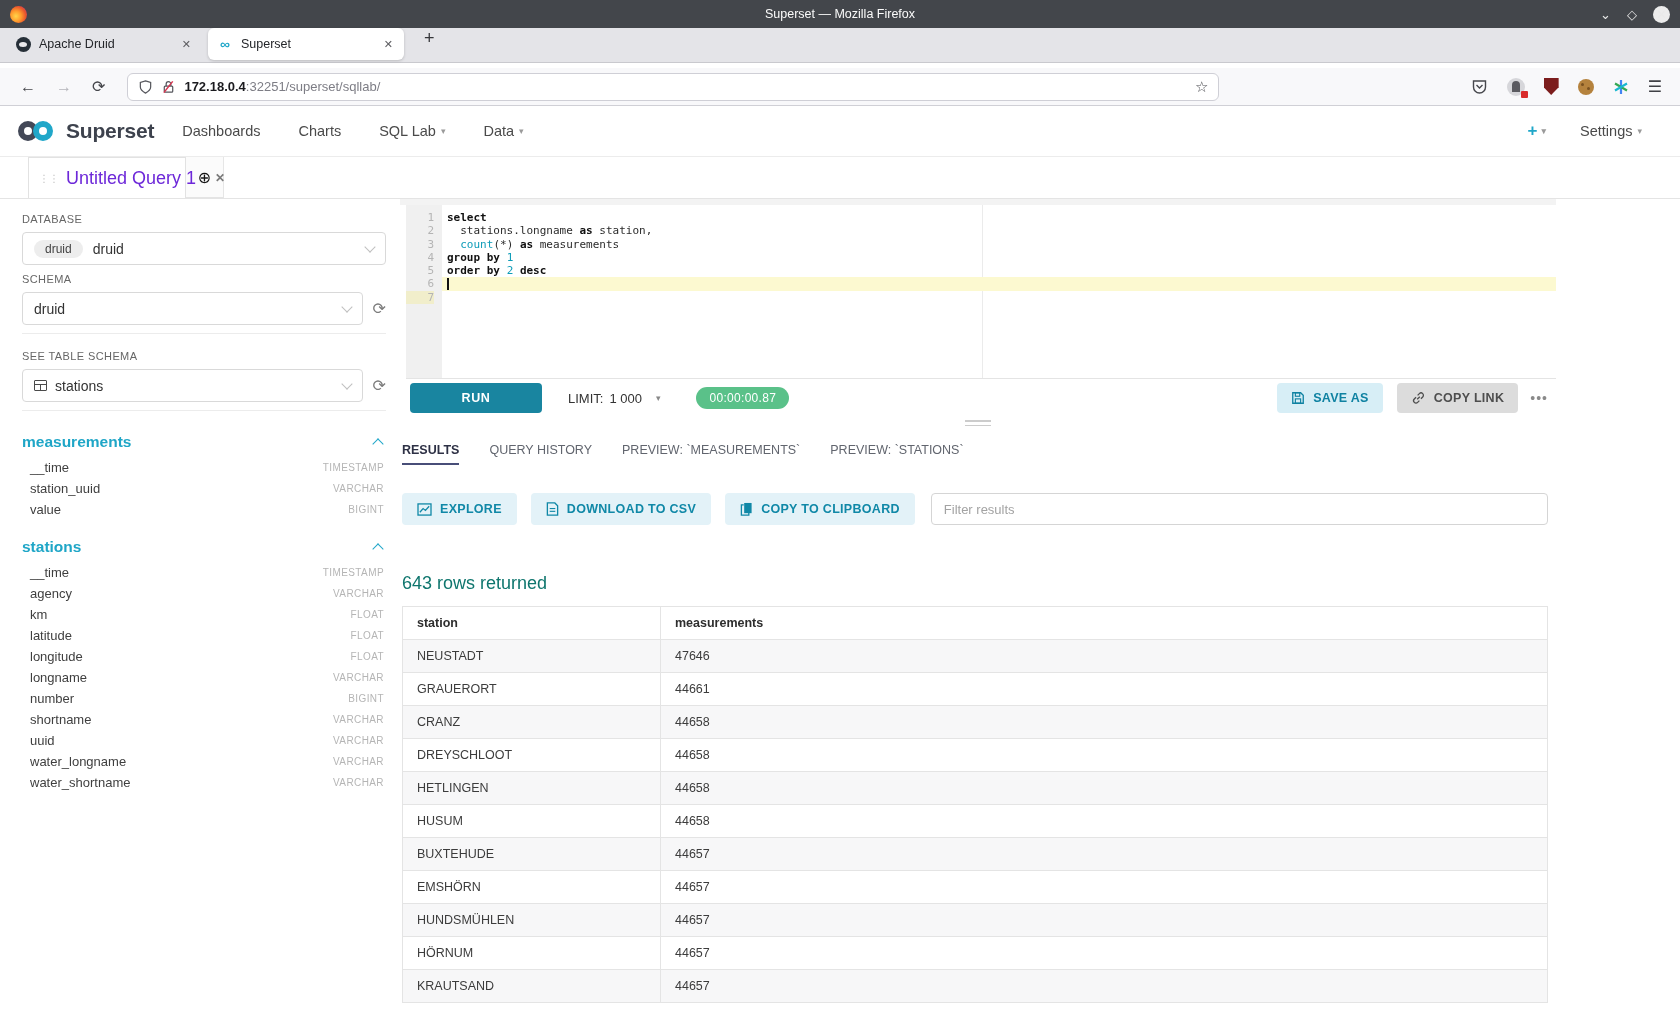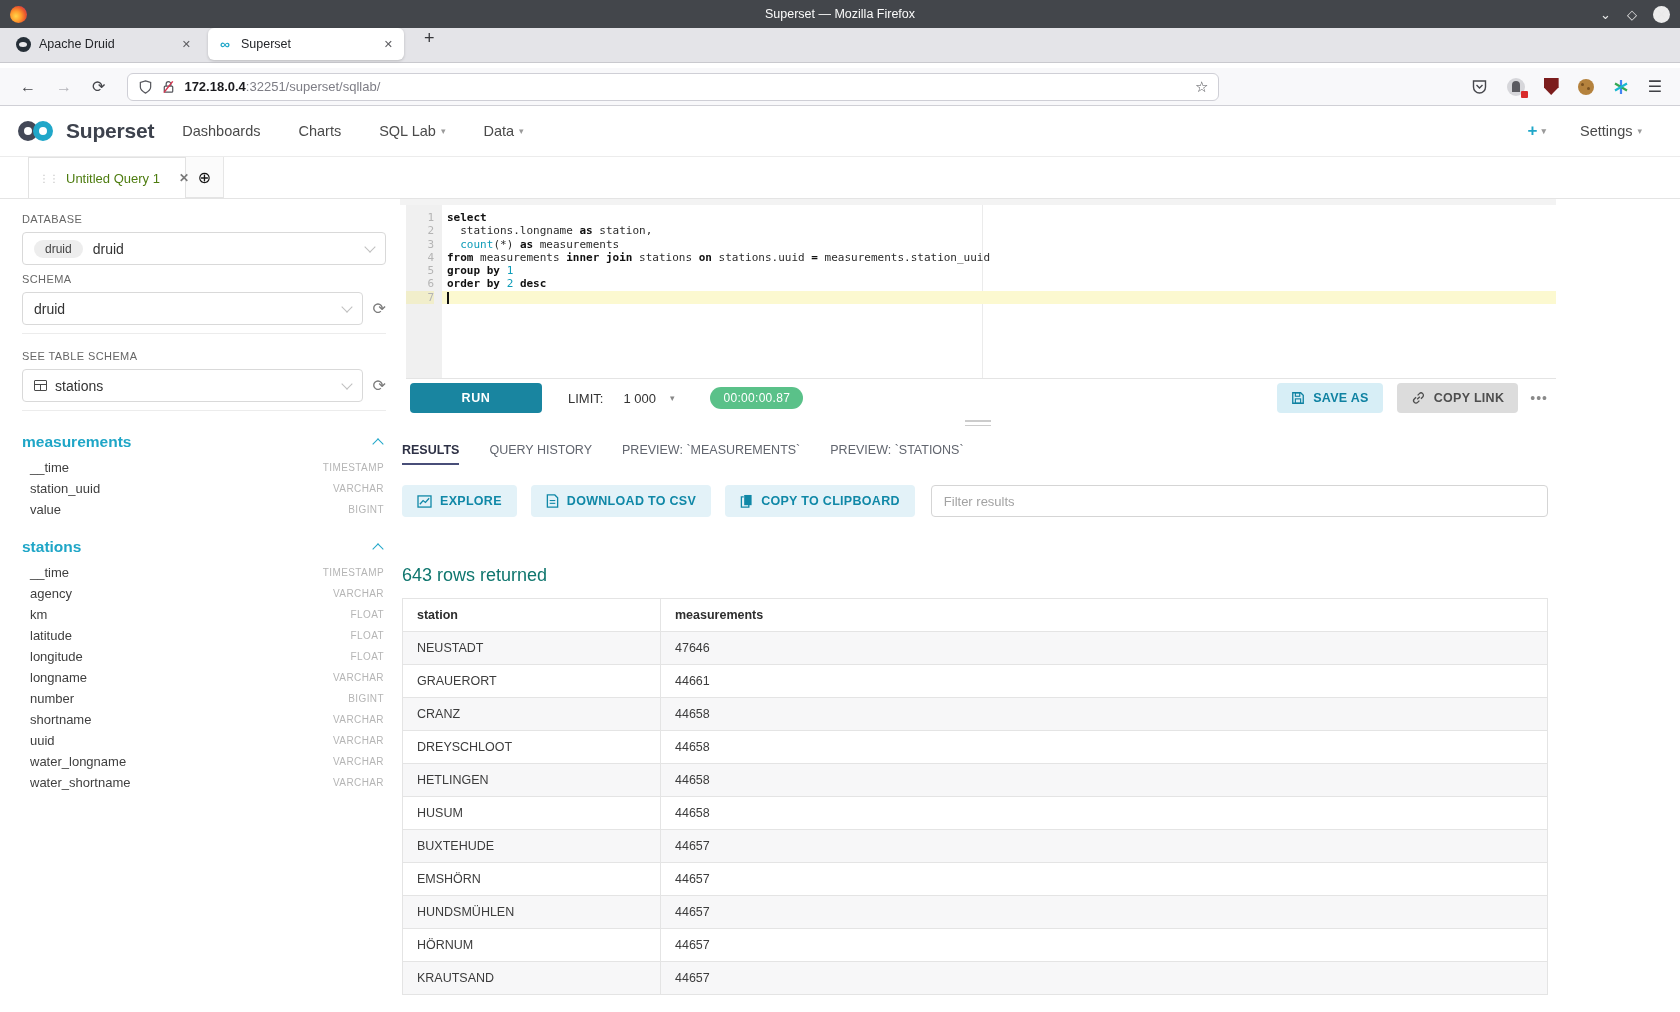--- a/index.html
+++ b/index.html
@@ -63,21 +63,21 @@
   #ssnav-right{margin-left:auto;display:flex;align-items:center;gap:34px;padding-right:22px}
   #plus-menu{color:#20a7c9;font-weight:bold;font-size:17px;display:flex;align-items:center;gap:4px}
   #settings-menu{font-size:14.5px;color:#4a4a4a;display:flex;align-items:center;gap:5px}
 
   
   #workspace{position:absolute;top:157px;left:0;right:0;bottom:0;background:#fff}
   #tabstrip{height:42px;border-bottom:1px solid #e4e4e4;display:flex;align-items:stretch;padding-left:28px;background:#fff}
   #query-tab{width:158px;border:1px solid #e2e2e2;border-bottom:none;background:#fff;
              display:flex;align-items:center;padding:0 10px;position:relative;z-index:1}
   #query-tab .drag{color:#c2c2c2;font-size:10px;letter-spacing:0;margin-right:7px}
-  #query-tab .qt-title{color:#4d7c0f;font-size:13px;white-space:nowrap}
+  #query-tab .qt-title{color:#6d28d9;font-size:18px;white-space:nowrap}
   #query-tab .status-dot{width:9px;height:9px;border-radius:50%;background:#44b775;margin-left:7px}
   #query-tab .qt-close{margin-left:12px;color:#7a7a7a;font-size:12px;font-weight:bold}
   #addtab{width:38px;border-right:1px solid #e6e6e6;border-bottom:1px solid #e4e4e4;background:#fbfbfb;
           display:flex;align-items:center;justify-content:center;font-size:16px;color:#141414}
 
   #ws-body{display:flex;height:calc(100% - 42px)}
 
   
   #sidebar{width:400px;flex:0 0 400px;padding:14px 14px 0 22px;overflow:hidden}
   .fld-label{font-size:11px;color:#666;letter-spacing:.4px;margin-bottom:7px}
@@ -119,42 +119,42 @@
   .tk-fn{color:#0d9cb8}
   .tk-num{color:#0d9cb8}
   .tk-op{font-weight:bold;color:#111}
   .cursor{display:inline-block;width:1.5px;height:12px;background:#111;vertical-align:text-bottom}
 
   
   #run-row{height:38px;display:flex;align-items:center;padding:0 8px 0 10px}
   #run-btn{width:132px;height:30px;background:#1985a0;color:#fff;border:none;border-radius:4px;
            font-size:12.5px;font-weight:bold;letter-spacing:.6px;font-family:inherit}
   #limit-group{margin-left:26px;display:flex;align-items:center;font-size:13px;color:#333}
-  #limit-group .lim-val{margin-left:20px}
+  #limit-group .lim-val{margin-left:6px}
   #limit-caret{font-size:9px;color:#888;margin-left:14px}
   #timer{margin-left:36px;background:#5ac189;color:#fff;font-size:12px;border-radius:12px;
          padding:4px 13px;letter-spacing:.3px}
   #run-row .spacer{flex:1}
   .soft-btn{height:30px;border:none;border-radius:4px;display:flex;align-items:center;gap:8px;
             padding:0 14px;font-size:12.5px;font-weight:bold;font-family:inherit;letter-spacing:.3px}
   #saveas-btn{background:#d7eef6;color:#0f82a2}
   #copylink-btn{background:#dcdcdc;color:#4e4e4e;margin-left:14px}
   #more-btn{margin-left:12px;color:#8a8a8a;font-size:14px;letter-spacing:1px}
 
   
   #splitter{height:14px;position:relative}
   #splitter .grip{width:26px;height:1.5px;background:#ccc;margin:3px auto 0 auto}
   #splitter .grip+ .grip{margin-top:3px}
 
   
   #south{flex:1;padding:0 8px 0 2px;overflow:hidden}
   #res-tabs{display:flex;gap:30px;padding-top:12px;height:34px;font-size:12.5px;color:#61656e}
   .res-tab{padding-bottom:11px}
   .res-tab.active{color:#2e3145;font-weight:bold;border-bottom:2px solid #484e78}
-  #btn-row{margin-top:20px;display:flex;align-items:center;height:32px}
+  #btn-row{margin-top:28px;display:flex;align-items:center;height:32px}
   .cyan-btn{height:32px;background:#e3f2f8;border:none;border-radius:4px;color:#1088a7;
             font-size:12.5px;font-weight:bold;font-family:inherit;letter-spacing:.3px;
             display:flex;align-items:center;gap:8px;padding:0 15px;margin-right:14px}
   .cyan-btn svg{flex:0 0 auto}
   #filter-input{flex:1;height:32px;border:1px solid #d5d5d5;border-radius:4px;padding:0 12px;
                 font-size:13px;color:#333;font-family:inherit;margin-left:2px}
   #filter-input::placeholder{color:#a3a3a3}
   #rowcount{margin-top:48px;font-size:18px;color:#0f766e}
   #rt{margin-top:12px;width:100%;border-collapse:collapse;table-layout:fixed;font-size:12.5px}
   #rt th,#rt td{border:1px solid #e4e4e4;padding:0 14px;text-align:left;white-space:nowrap;overflow:hidden}
@@ -408,21 +408,20 @@
             <div class="gcell">3</div>
             <div class="gcell">4</div>
             <div class="gcell">5</div>
             <div class="gcell">6</div>
             <div class="gcell gactive">7</div>
           </div>
         <div id="code">
             <div class="cline"><span class="tk-kw">select</span></div>
             <div class="cline"><span>  stations.longname </span><span class="tk-kw">as</span><span> station,</span></div>
             <div class="cline"><span>  </span><span class="tk-fn">count</span><span>(</span><span>*</span><span>) </span><span class="tk-kw">as</span><span> measurements</span></div>
-            <div class="cline"><span class="tk-kw">from</span><span> measurements </span><span class="tk-kw">inner</span><span> </span><span class="tk-kw">join</span><span> stations </span><span class="tk-kw">on</span><span> stations.uuid </span><span class="tk-op">=</span><span> measurements.station_uuid</span></div>
             <div class="cline"><span class="tk-kw">group</span><span> </span><span class="tk-kw">by</span><span> </span><span class="tk-num">1</span></div>
             <div class="cline"><span class="tk-kw">order</span><span> </span><span class="tk-kw">by</span><span> </span><span class="tk-num">2</span><span> </span><span class="tk-kw">desc</span></div>
             <div class="cline lactive"><span class="cursor"></span></div>
           </div>
       </div>
 
       <div id="run-row">
         <button id="run-btn">RUN</button>
         <span id="limit-group">
           <span>LIMIT:</span>

